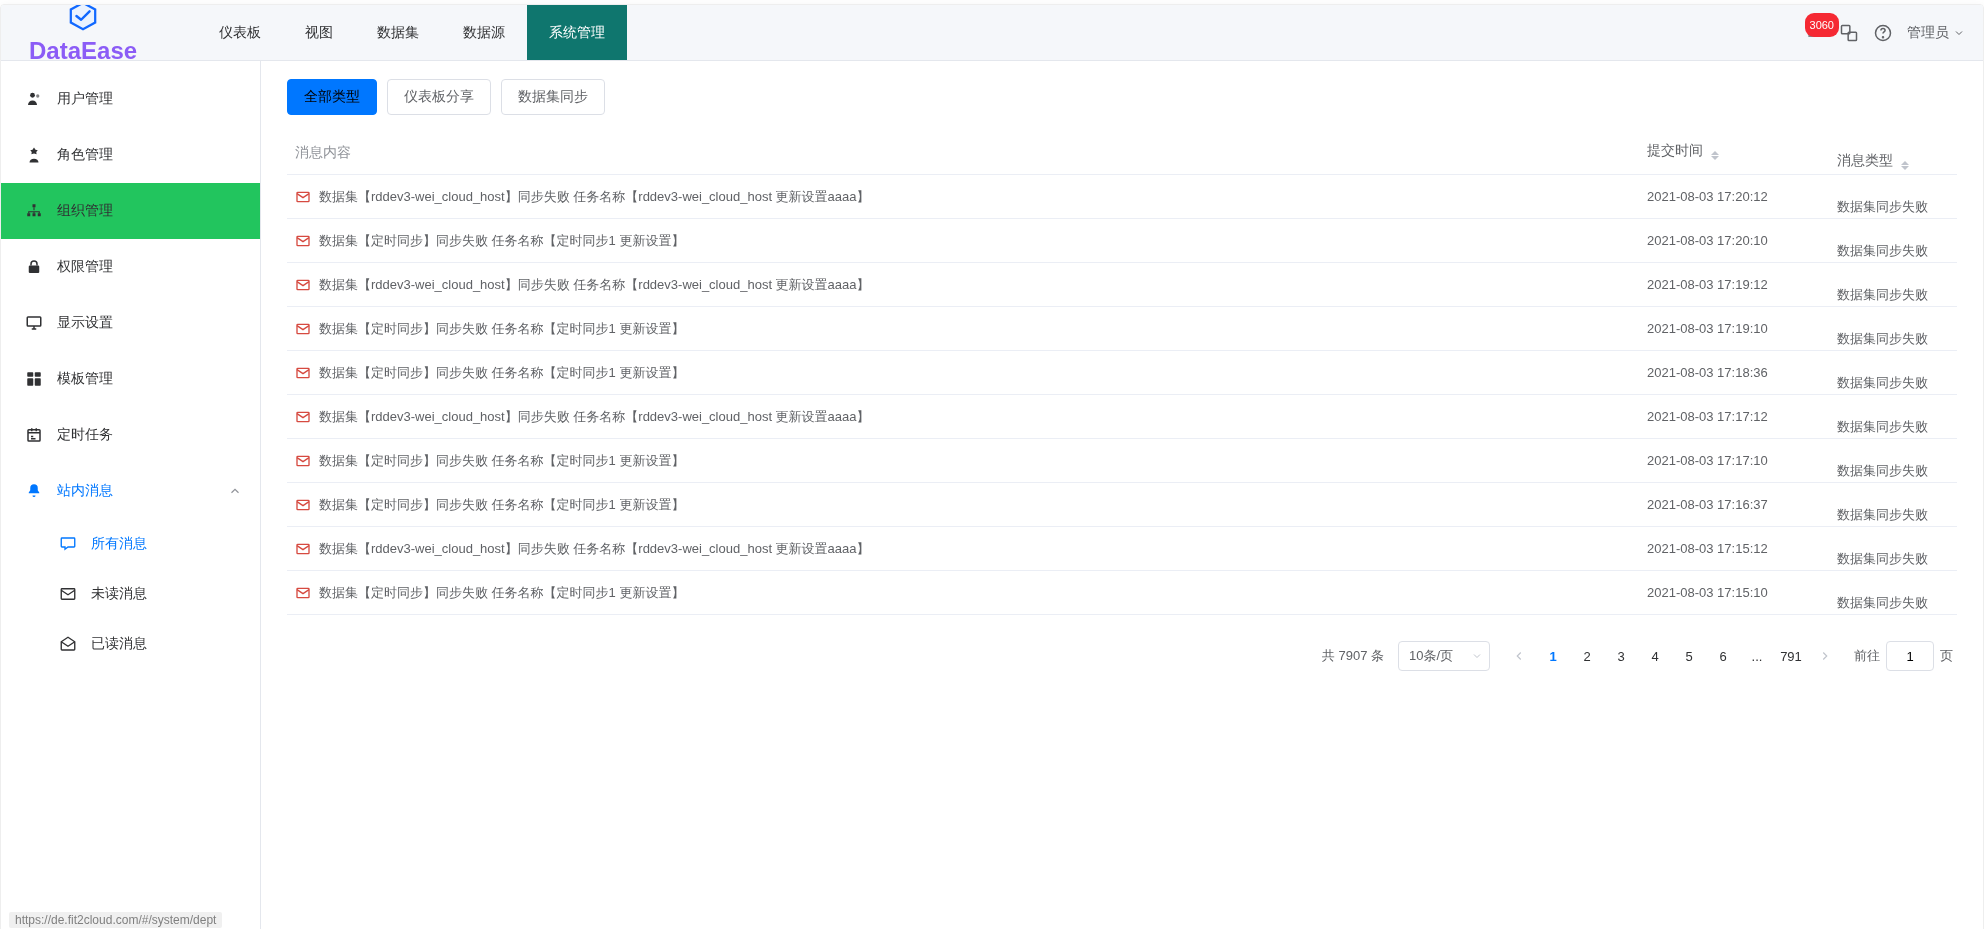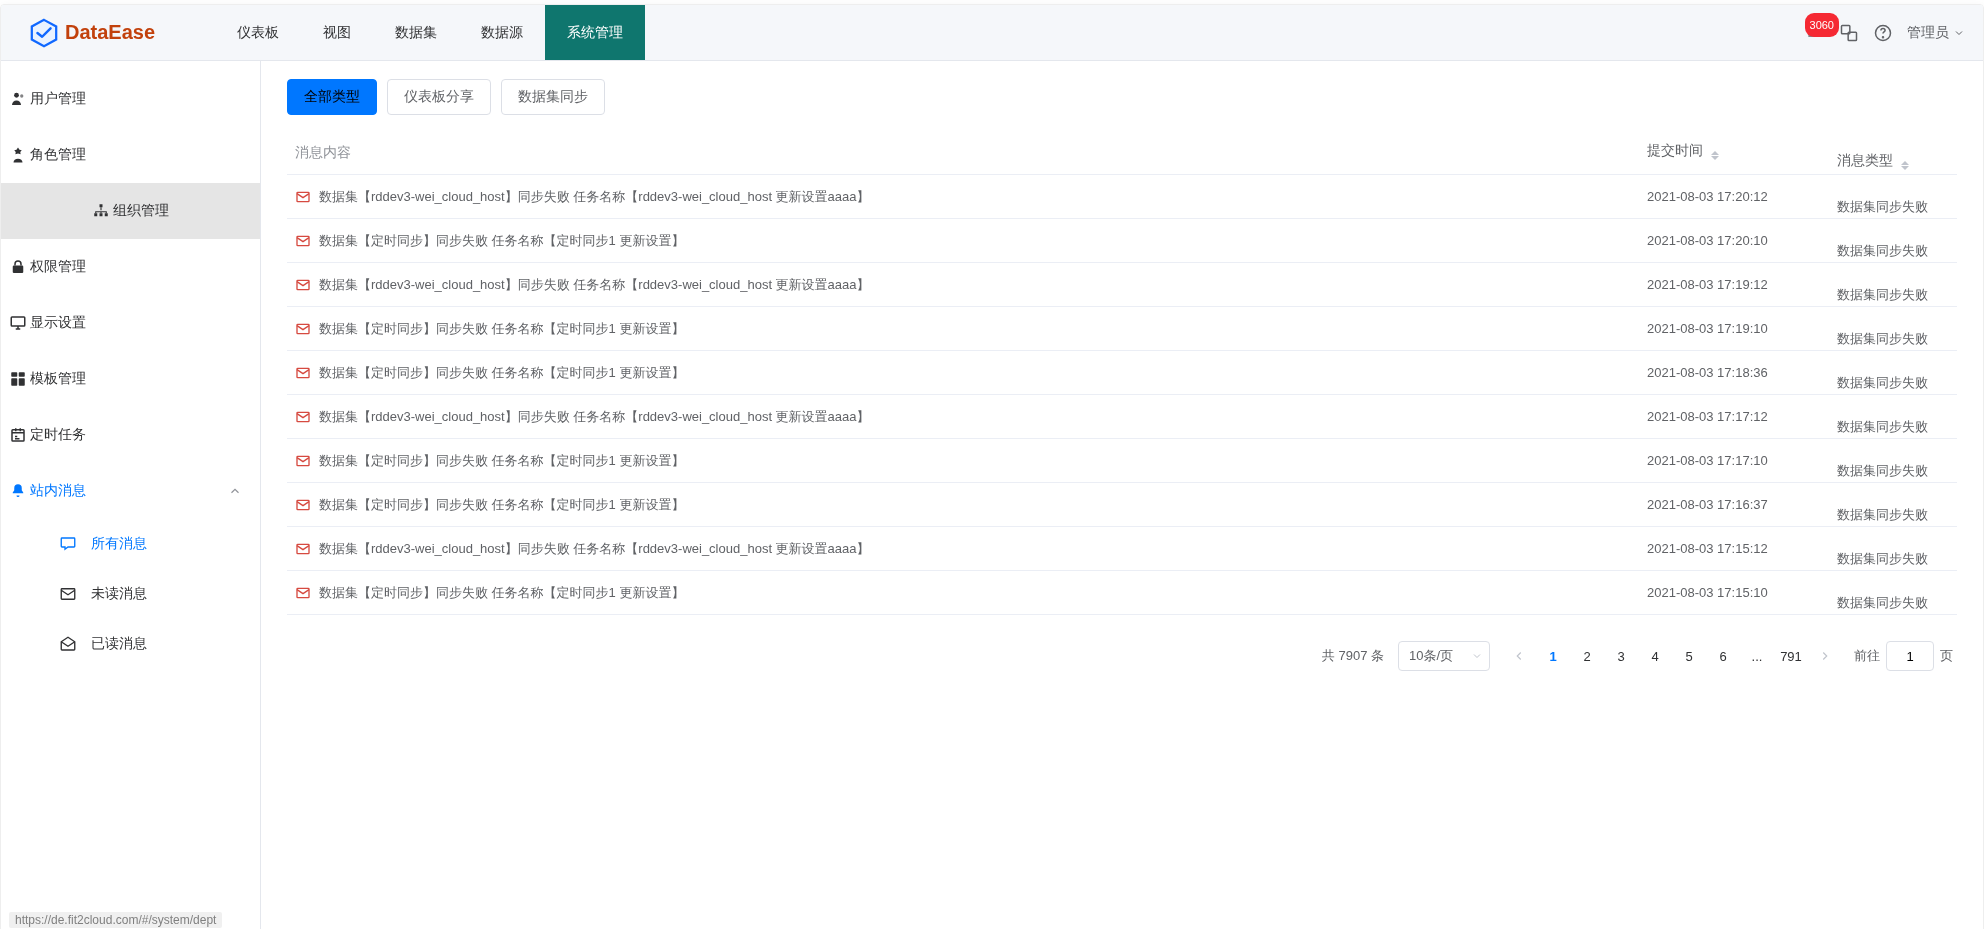--- a/index.html
+++ b/index.html
@@ -2,37 +2,37 @@
 <html><head>
 <meta charset="utf-8">
 <style>
 * { margin: 0; padding: 0; box-sizing: border-box; }
 body { font-family: -apple-system, BlinkMacSystemFont, "Segoe UI", "PingFang SC", "Hiragino Sans GB", "Microsoft YaHei", sans-serif; font-size: 14px; color: #303133; background: #fff; }
 
 .app { display: flex; flex-direction: column; height: 929px; width: 1984px; border: 1px solid #eee; box-shadow: 0 2px 12px rgba(0,0,0,.05); margin: 4px auto; border-radius: 4px; overflow: hidden; position: relative; }
 
 
 .header { display: flex; align-items: center; height: 56px; background: #f5f7fa; border-bottom: 1px solid #e4e7ed; padding: 0 18px 0 28px; }
-.logo { display: flex; align-items: center; font-size: 20px; font-weight: 700; color: #c2410c; margin-right: 60px; gap: 6px; }
+.logo { display: flex; align-items: center; font-size: 24px; font-weight: 700; color: #8b5cf6; margin-right: 60px; gap: 6px; flex-direction: column; }
 .logo svg { width: 30px; height: 30px; }
 .navtabs { display: flex; height: 100%; }
 .navtab { display: flex; align-items: center; padding: 0 22px; color: #303133; cursor: pointer; font-size: 14px; height: 100%; }
 .navtab.active { background: #0f766e; color: #fff; }
 .header-spacer { flex: 1; }
 .header-right { display: flex; align-items: center; gap: 14px; }
 .badge-wrap { position: relative; cursor: pointer; }
 .badge { position: absolute; top: -8px; right: -14px; background: #f52933; color: #fff; font-size: 11px; border-radius: 9px; padding: 4px 5px; line-height: 16px; min-width: 16px; text-align: center; }
 .hdricon { width: 20px; height: 20px; color: #606266; cursor: pointer; }
 .userlabel { display: flex; align-items: center; gap: 4px; color: #606266; cursor: pointer; }
 
 
 .body { flex: 1; display: flex; min-height: 0; }
 .sidebar { width: 260px; border-right: 1px solid #e4e7ed; padding-top: 10px; background: #fff; }
-.side-item { display: flex; align-items: center; gap: 3px; height: 56px; padding: 0 8px; cursor: pointer; color: #303133; font-size: 14px; font-family: Liberation Serif, serif; }
-.side-item.active-bg { background: #e5e5e5; justify-content: center; }
+.side-item { display: flex; align-items: center; gap: 14px; height: 56px; padding: 0 24px; cursor: pointer; color: #303133; font-size: 14px; font-family: Liberation Serif, serif; }
+.side-item.active-bg { background: #22c55e; }
 .side-item .icon { width: 18px; height: 18px; color: #303133; display: flex; align-items: center; justify-content: center; }
 .side-item.expandable { position: relative; }
 .side-item .chev { position: absolute; right: 18px; color: #909399; width: 14px; height: 14px; }
 .side-item.highlight .icon, .side-item.highlight { color: #0077ff; }
 .side-sub { display: flex; align-items: center; gap: 14px; height: 50px; padding: 0 24px 0 58px; cursor: pointer; color: #303133; font-size: 14px; }
 .side-sub .icon { width: 18px; height: 18px; display: flex; align-items: center; justify-content: center; }
 .side-sub.active { color: #0077ff; }
 
 
 .content { flex: 1; padding: 18px 26px; display: flex; flex-direction: column; gap: 16px; overflow: hidden; }

